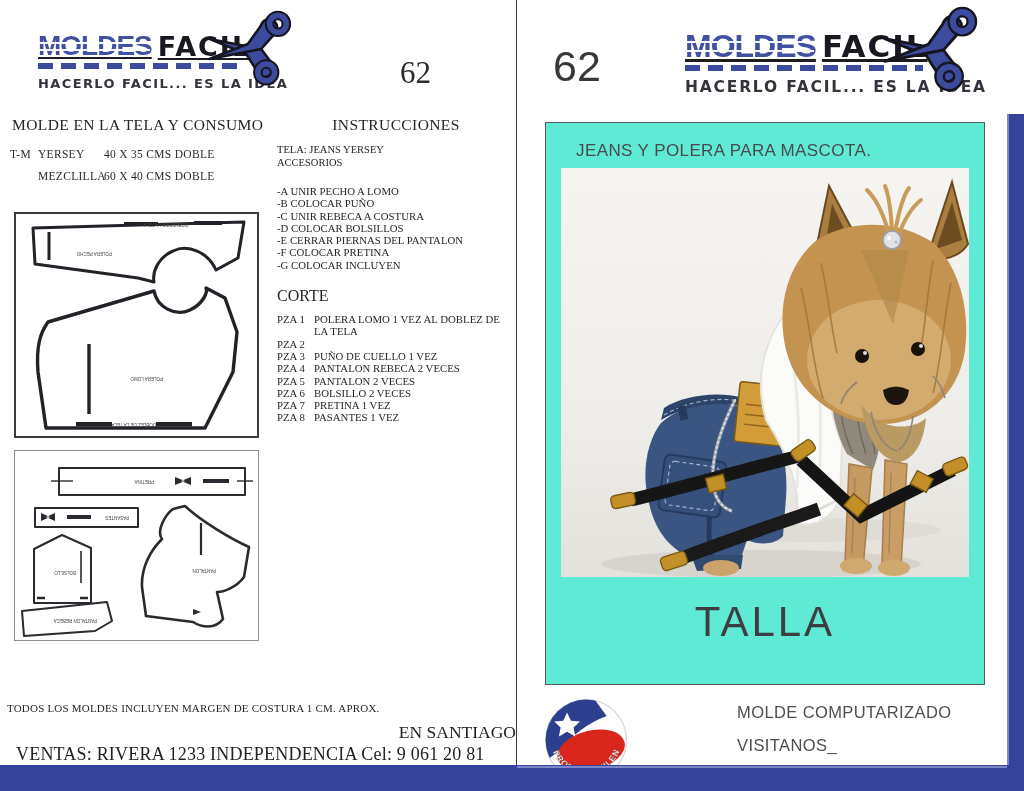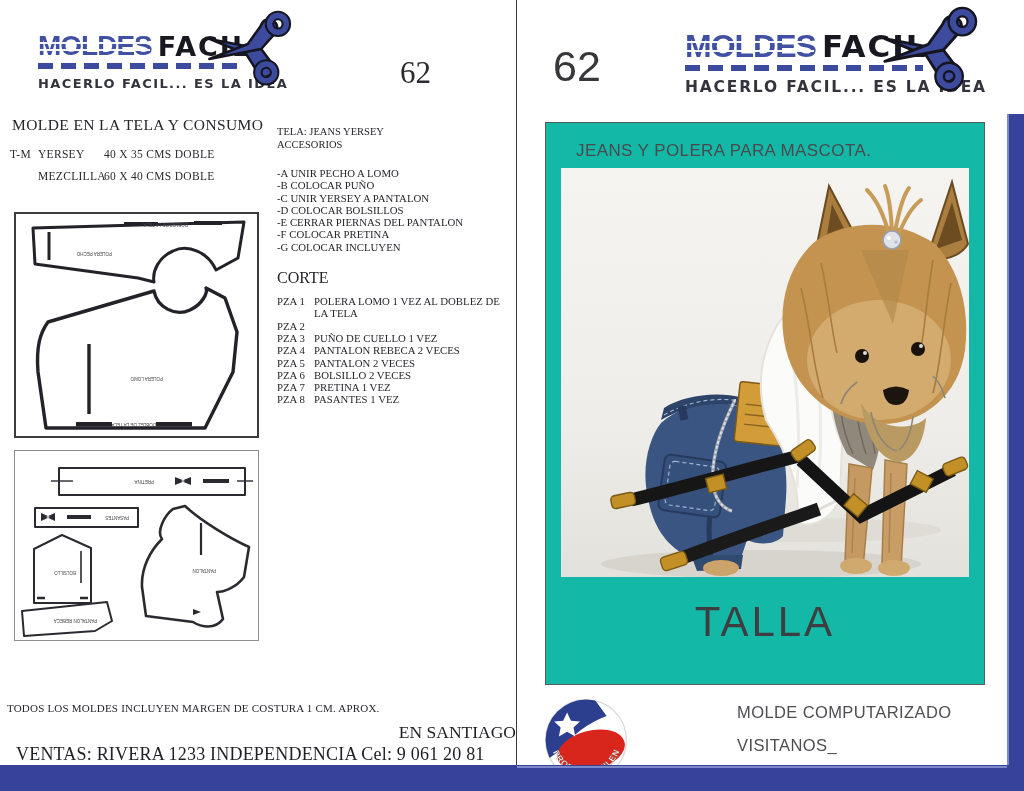--- a/index.html
+++ b/index.html
@@ -5,21 +5,21 @@
   * { margin:0; padding:0; box-sizing:border-box; }
   html,body { width:1024px; height:791px; }
   body {
     position:relative; background:#ffffff; overflow:hidden;
     font-family:"Liberation Serif", serif; color:#1d1d1d;
   }
   .abs { position:absolute; }
 
   
   .logo { position:absolute; }
-  .logo-row { position:relative; display:flex; align-items:flex-end; }
+  .logo-row { position:relative; display:flex; align-items:flex-end;text-decoration:underline; }
   .logo-moldes {
     position:relative; font-family:"Liberation Sans", sans-serif;
     font-weight:900; color:#4050a3; letter-spacing:-1px; line-height:1;
   }
   .logo-moldes .stripe { position:absolute; left:0; right:2px; height:2px; background:#ffffff; opacity:.95; }
   .logo-moldes .s1 { top:34%; } .logo-moldes .s2 { top:62%; }
   .logo-facil {
     font-family:"DejaVu Sans", sans-serif; font-weight:700; color:#181820;
     letter-spacing:2px; line-height:1; margin-left:6px;
   }
@@ -46,21 +46,21 @@
   .corte-item .desc { flex:1; }
   .patt-box { position:absolute; background:#fff; }
   .patt-box.b1 { border:2px solid #3c3c40; }
   .patt-box.b2 { border:1px solid #8f8f92; }
 
   .foot-note { font-size:11px; letter-spacing:.2px; color:#26262c; }
   .foot-city { font-size:17.5px; color:#1f1f24; }
   .foot-sales { font-size:18px; color:#1f1f24; letter-spacing:.2px; white-space:nowrap;text-align:right; }
 
   
-  .content-box { position:absolute; border:1px solid #5a5a5e; background:#14b8a6; }
+  .content-box { position:absolute; border:1px solid #5a5a5e; background:#5eead4; }
   .product-title { font-family:"Liberation Sans", sans-serif; font-size:17px; color:#4a4a4e; letter-spacing:.4px; white-space:nowrap; }
   .talla { font-family:"Liberation Sans", sans-serif; font-size:42px; color:#3e3e42; letter-spacing:3px; text-align:center; }
   .molde-line { font-family:"Liberation Sans", sans-serif; font-size:16.5px; color:#4e4e52; letter-spacing:.4px; }
 
   .divider-v { position:absolute; width:1px; background:#3a3a3e; }
   .bar { position:absolute; background:#36439b; }
   .bar-accent { position:absolute; background:#7d88c8; }
 
   svg text { font-family:"Liberation Sans", sans-serif; }
 </style>
@@ -158,26 +158,27 @@
         <text transform="rotate(180 122 31)" x="105" y="33">PRETINA</text>
         <text transform="rotate(180 98 67)" x="82" y="69">PASANTES</text>
         <text transform="rotate(180 44 122)" x="27" y="124">BOLSILLO</text>
         <text transform="rotate(180 52 170)" x="22" y="172">PANTALON REBECA</text>
         <text transform="rotate(180 182 120)" x="163" y="122">PANTALON</text>
       </g>
     </svg>
   </div>
 
   <div class="abs" style="left:277px;top:116px;width:238px;">
+    <div class="h-serif sec-title" style="text-align:center;">INSTRUCCIONES</div>
     <div class="small-serif" style="margin-top:10px;">TELA: JEANS    YERSEY</div>
     <div class="small-serif">ACCESORIOS</div>
     <div style="margin-top:16px;">
       <div class="step-line">-A  UNIR PECHO A LOMO</div>
       <div class="step-line">-B  COLOCAR PUÑO</div>
-      <div class="step-line">-C  UNIR YERSEY A PANTALON</div>
+      <div class="step-line">-C  UNIR REBECA A COSTURA</div>
       <div class="step-line">-D  COLOCAR BOLSILLOS</div>
       <div class="step-line">-E  CERRAR PIERNAS DEL PANTALON</div>
       <div class="step-line">-F  COLOCAR PRETINA</div>
       <div class="step-line">-G  COLOCAR INCLUYEN</div>
     </div>
     <div class="h-serif" style="font-size:16px;margin-top:16px;">CORTE</div>
     <div style="margin-top:8px;">
       <div class="corte-item">
           <span class="num">PZA 1</span>
           <span class="desc">POLERA LOMO  1 VEZ AL DOBLEZ DE LA TELA</span>

